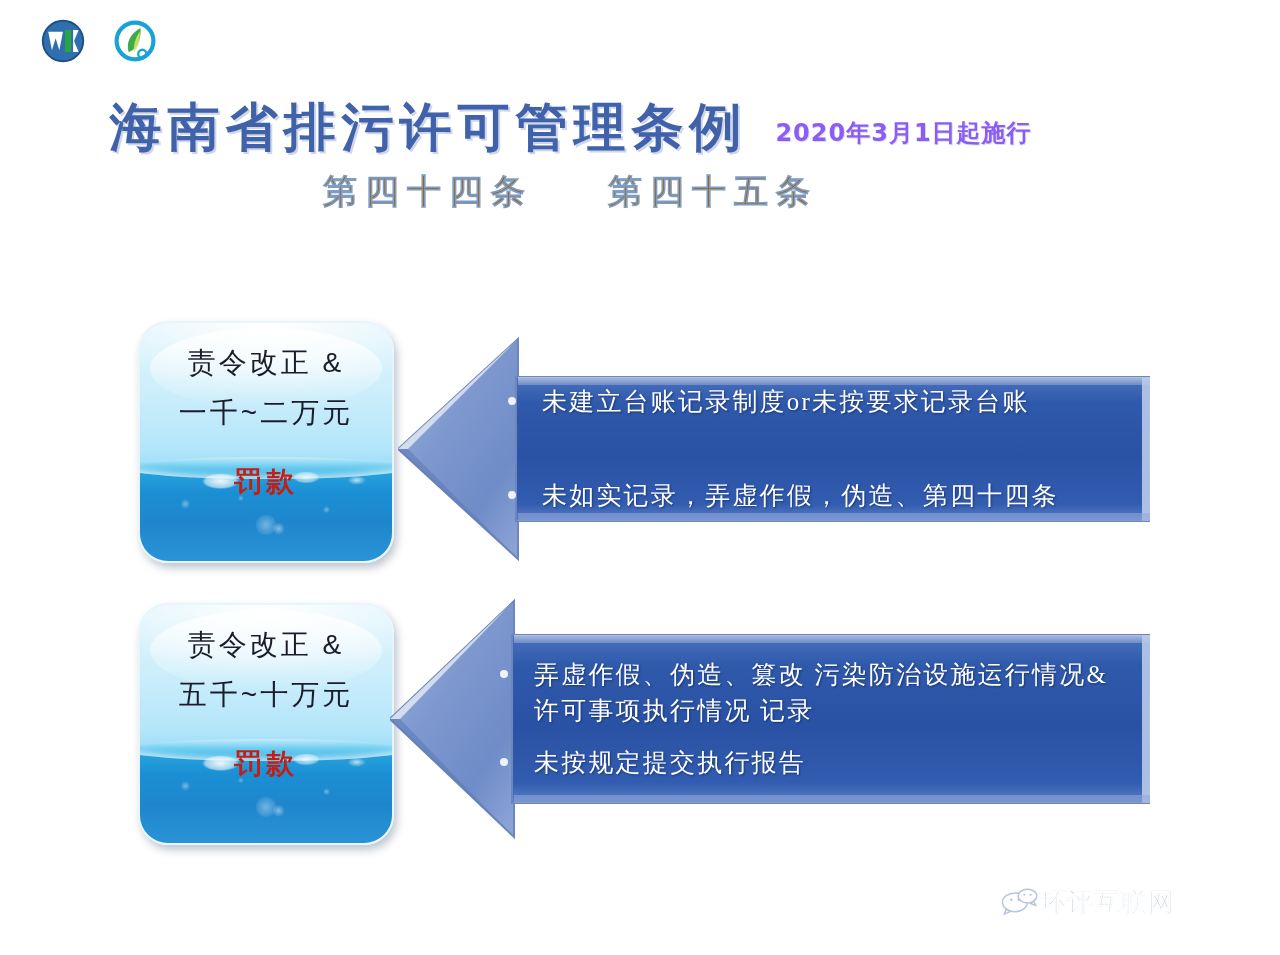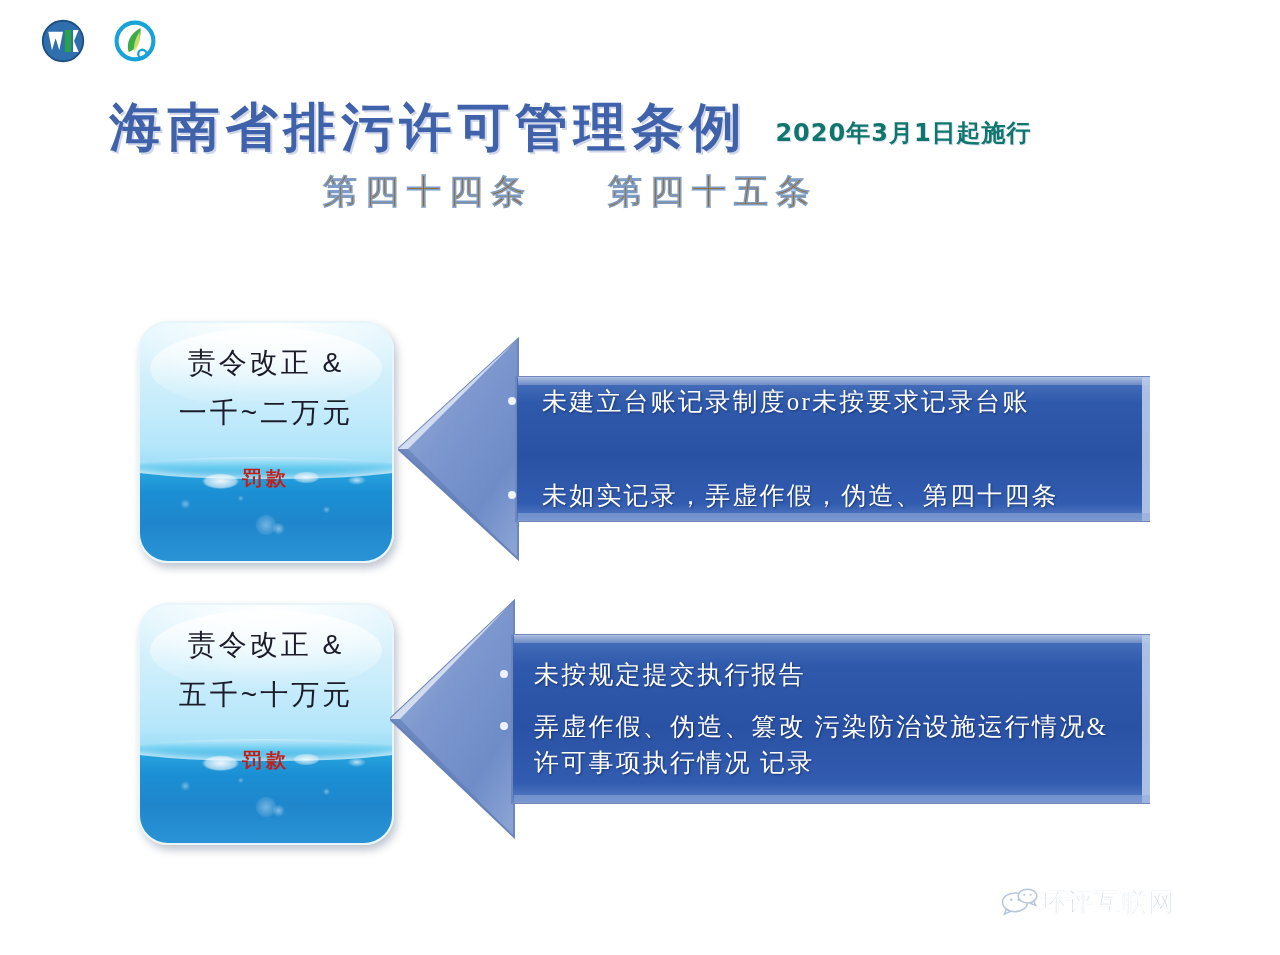--- a/index.html
+++ b/index.html
@@ -51,21 +51,21 @@
     color: #3f62ab;
     text-shadow: 2px 2px 0 rgba(150,165,205,0.45);
     line-height: 1.05;
     white-space: nowrap;
   }
   .title-date {
     font-family: "DejaVu Sans", "Liberation Sans", sans-serif;
     font-weight: bold;
     font-size: 24px;
     letter-spacing: 1px;
-    color: #0f766e;
+    color: #8b5cf6;
     padding-bottom: 6px;
     white-space: nowrap;
     text-shadow: 1px 1px 0 rgba(160,175,212,0.4);
   }
   .subtitle {
     margin-top: 14px;
     font-family: "DejaVu Sans", "Liberation Sans", sans-serif;
     font-weight: normal;
     font-size: 34px;
     letter-spacing: 8px;
@@ -153,21 +153,21 @@
     font-size: 28px;
     letter-spacing: 3px;
     color: #1b1b2a;
     line-height: 1.0;
     margin-bottom: 22px;
     white-space: nowrap;
   }
   .card-fine {
     font-family: "Liberation Serif", "DejaVu Serif", serif;
     font-weight: bold;
-    font-size: 20px;
+    font-size: 28px;
     letter-spacing: 4px;
     color: #c21e15;
     line-height: 1.0;
     white-space: nowrap;
     margin-top: 41px;
   }
 
   
   .arrow {
     position: absolute;
@@ -356,25 +356,25 @@
       <rect x="122" y="40" width="638" height="168" fill="url(#bodyGrad2)" stroke="#6e86bb" stroke-width="2"></rect>
       <polygon points="0,124 124,6 116,14 10,124" fill="#dfe8f6" opacity="0.85"></polygon>
       <polygon points="124,40 760,40 760,48 124,48" fill="url(#bevelTop2)" opacity="0.75"></polygon>
       <polygon points="752,40 760,40 760,208 752,208" fill="#b9cae9" opacity="0.9"></polygon>
       <polygon points="124,200 760,200 760,208 124,208" fill="#92a9d8" opacity="0.55"></polygon>
       <polygon points="0,124 124,242 116,234 10,124" fill="#5f7cb6" opacity="0.6"></polygon>
     </svg>
     <div class="arrow-content">
       <div class="bullet-item">
         <span class="bullet-dot"></span>
-        <span class="bullet-text">未按规定提交执行报告</span>
+        <span class="bullet-text">弄虚作假、伪造、篡改 污染防治设施运行情况&amp;许可事项执行情况 记录</span>
       </div>
       <div class="bullet-item">
         <span class="bullet-dot"></span>
-        <span class="bullet-text">弄虚作假、伪造、篡改 污染防治设施运行情况&amp;许可事项执行情况 记录</span>
+        <span class="bullet-text">未按规定提交执行报告</span>
       </div>
     </div>
   </div>
 
 </div>
 
 <div class="watermark">
   <span>
     <svg viewBox="0 0 64 48" width="40" height="30" aria-hidden="true">
       <ellipse cx="24" cy="26" rx="20" ry="15" fill="none" stroke="#8aa6c9" stroke-width="2.4"></ellipse>

